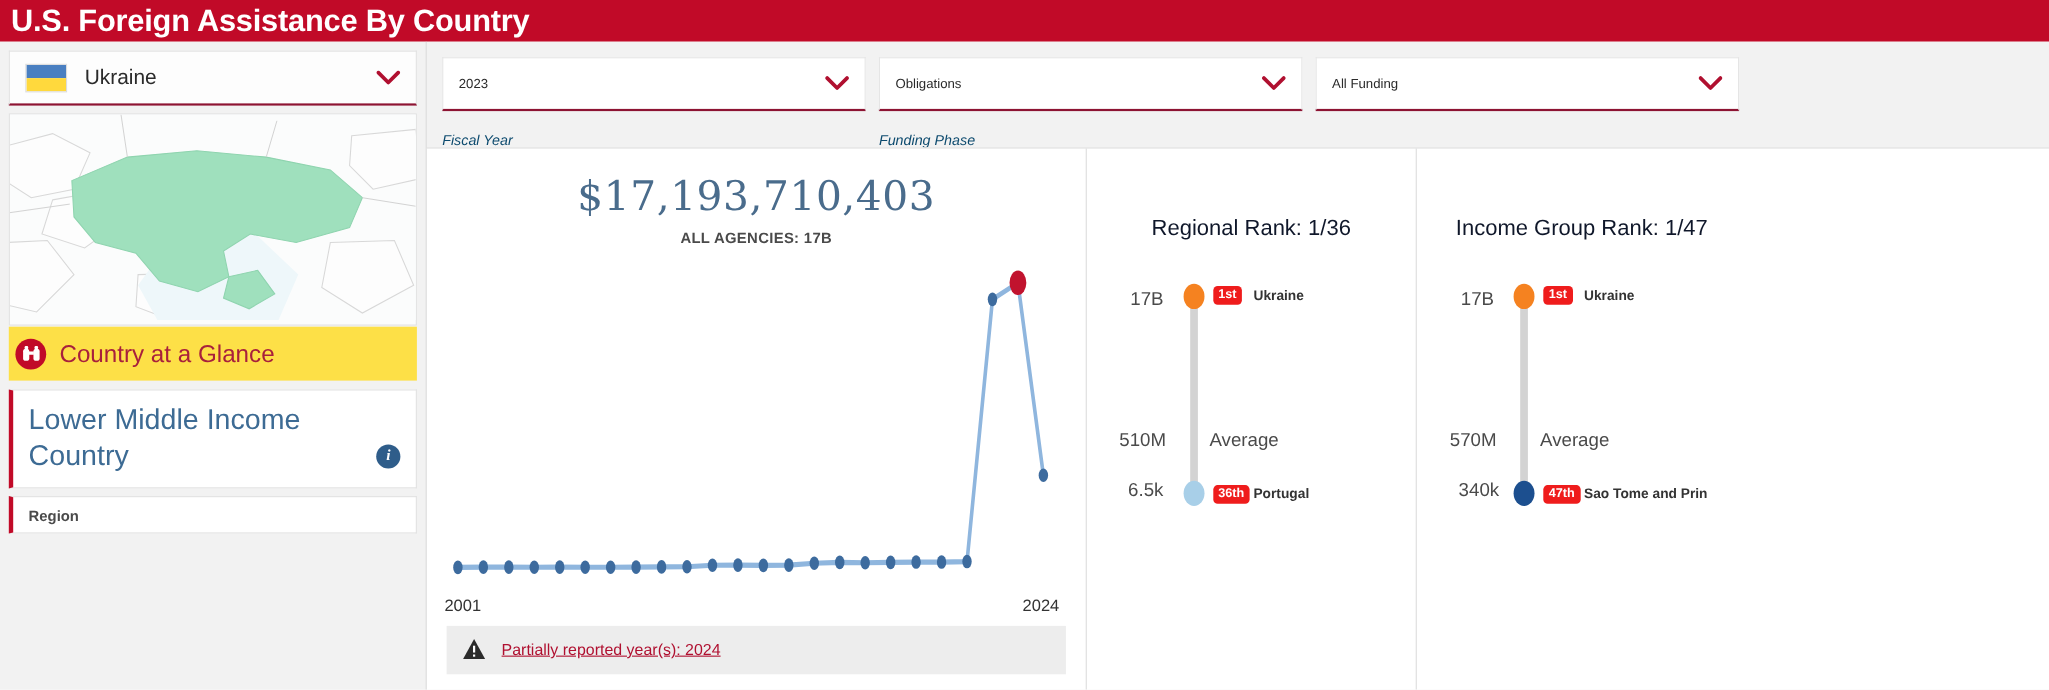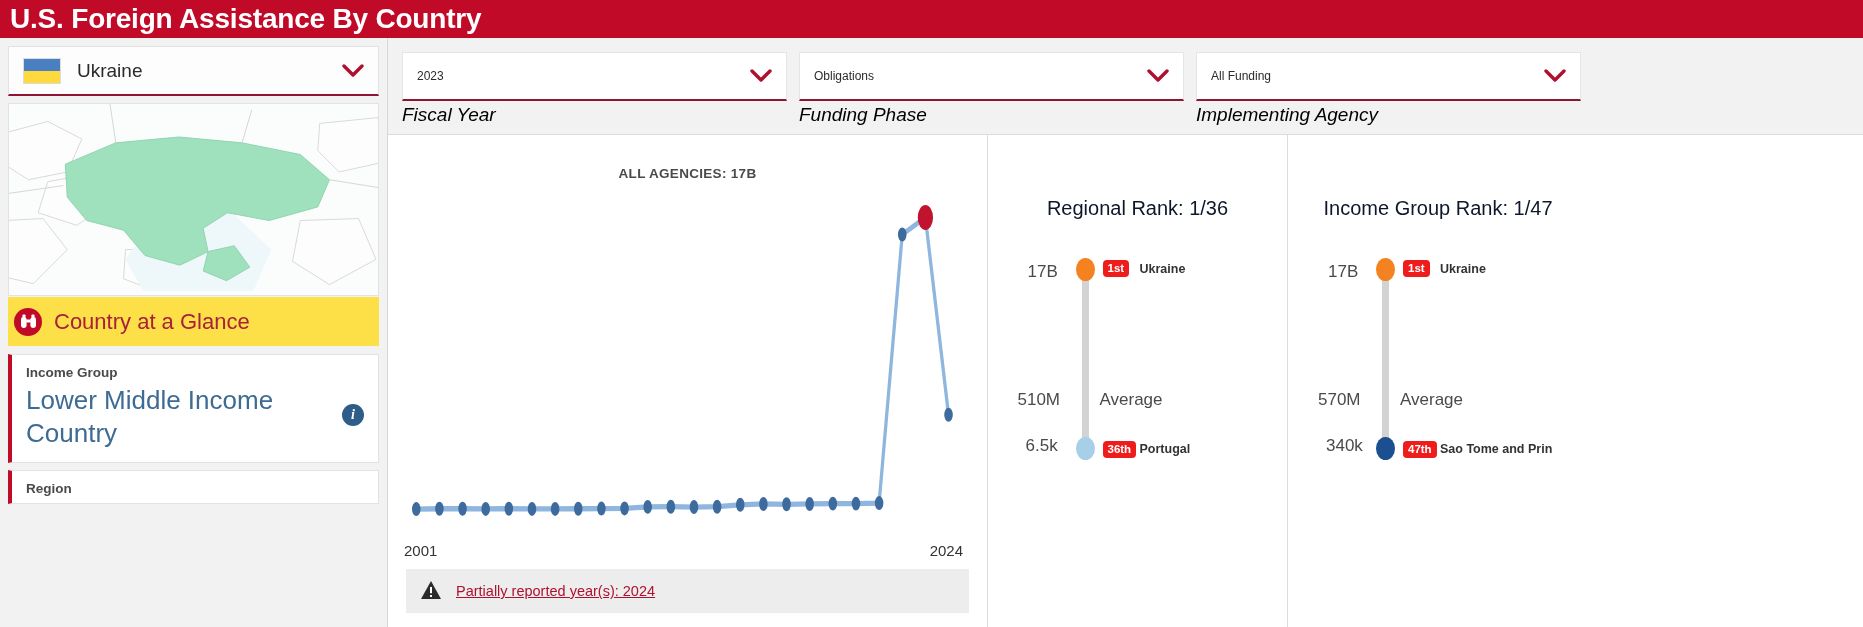--- a/index.html
+++ b/index.html
@@ -174,24 +174,24 @@
     align-items: center;
     padding: 0 14px;
     cursor: pointer;
   }
   .filter-value {
     flex: 1;
     font-size: 12px;
     color: #2b2b2b;
   }
   .filter-label {
-    margin-top: 3px;
-    font-size: 19px;
+    margin-top: 19px;
+    font-size: 13px;
     font-style: italic;
-    color: #000000;
+    color: #0c4a6e;
   }
 
   .panels {
     flex: 1;
     display: flex;
     background: #ffffff;
     border-top: 1px solid #dcdcdc;
     min-height: 0;
   }
 
@@ -386,21 +386,20 @@
           <rect x="10.4" y="3" width="5.6" height="11" rx="2.4" fill="#ffffff"></rect>
           <rect x="6.2" y="5.5" width="4.6" height="3" fill="#ffffff"></rect>
           <rect x="2.4" y="0.6" width="3.2" height="3" rx="1" fill="#ffffff"></rect>
           <rect x="11.4" y="0.6" width="3.2" height="3" rx="1" fill="#ffffff"></rect>
         </svg>
       </div>
       <div class="glance-title">Country at a Glance</div>
     </div>
 
     <div class="glance-card">
-      <div class="glance-label">Income Group</div>
       <div class="glance-value">Lower Middle Income Country</div>
       <div class="info-dot">i</div>
     </div>
 
     <div class="glance-card-partial">
       <div class="glance-label">Region</div>
     </div>
   </div>
 
   <div class="content">
@@ -433,27 +432,27 @@
 
       <div class="filter">
         <div class="filter-box">
           <div class="filter-value">All Funding</div>
           <div class="chev">
             <svg width="22" height="14" viewBox="0 0 22 14">
                 <path d="M2 2 L11 11 L20 2" stroke="#b01030" stroke-width="3.4" fill="none" stroke-linecap="round" stroke-linejoin="round"></path>
               </svg>
           </div>
         </div>
-        <div class="filter-label">Implementing Agency</div>
       </div>
     </div>
 
     <div class="panels">
 
       <div class="spend-panel">
+        <div class="amount">$17,193,710,403</div>
         <div class="amount-sub">ALL AGENCIES: 17B</div>
 
         <div class="spark-wrap">
           <svg id="spark" viewBox="0 0 560 230" preserveAspectRatio="none">
               <path d="M14 193.93333333333334 L36.69565217391305 193.72666666666666 L59.391304347826086 193.72666666666666 L82.08695652173913 193.83 L104.78260869565217 193.72666666666666 L127.47826086956522 193.83 L150.17391304347825 193.83 L172.8695652173913 193.72666666666666 L195.56521739130434 193.62333333333333 L218.2608695652174 193.52 L240.95652173913044 192.59 L263.6521739130435 192.48666666666668 L286.3478260869565 192.69333333333333 L309.04347826086956 192.48666666666668 L331.7391304347826 191.35 L354.4347826086957 190.83333333333334 L377.1304347826087 191.04 L399.8260869565217 190.83333333333334 L422.5217391304348 190.62666666666667 L445.2173913043478 190.62666666666667 L467.9130434782609 190.31666666666666 L490.6086956521739 28.600000000000023 L513.304347826087 18.369999999999976 L536 137.1" fill="none" stroke="#8fb6de" stroke-width="3.2" stroke-linejoin="round" stroke-linecap="round"></path>
               <circle cx="14" cy="193.93333333333334" r="4.2" fill="#3d6b9e"></circle>
               <circle cx="36.69565217391305" cy="193.72666666666666" r="4.2" fill="#3d6b9e"></circle>
               <circle cx="59.391304347826086" cy="193.72666666666666" r="4.2" fill="#3d6b9e"></circle>
               <circle cx="82.08695652173913" cy="193.83" r="4.2" fill="#3d6b9e"></circle>
               <circle cx="104.78260869565217" cy="193.72666666666666" r="4.2" fill="#3d6b9e"></circle>

